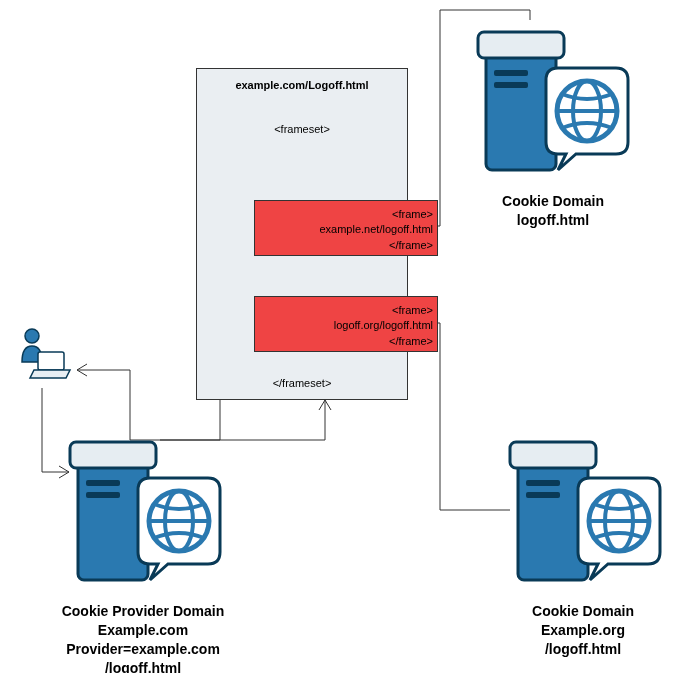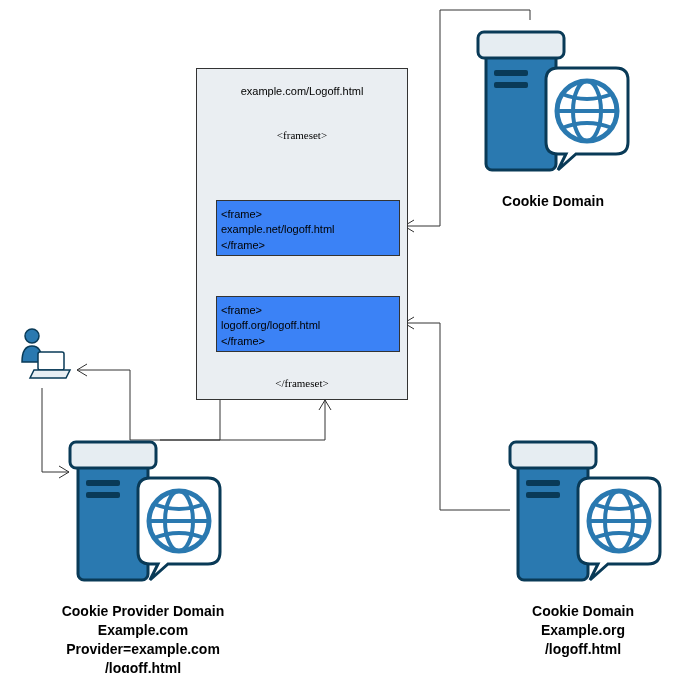--- a/index.html
+++ b/index.html
@@ -13,36 +13,35 @@
     position: relative;
   }
   .box {
     position: absolute;
     border: 1px solid #333;
     background: #eaeef2;
     text-align: center;
     box-sizing: border-box;
   }
   .box-title {
-    font-weight: normal;
+    font-weight: bold;
     padding: 10px 12px 6px;
-    margin-top: 6px;
   }
   .box-text {
     padding: 4px;
-    font-family: Liberation Serif, serif;
   }
   .frame-box {
     position: absolute;
     border: 1px solid #333;
-    background: #3b82f6;
-    text-align: left;
+    background: #ef4444;
+    text-align: right;
     box-sizing: border-box;
     padding: 6px 4px;
     line-height: 1.4;
+    margin-left: 38px;
   }
   .server-icon {
     position: absolute;
   }
   .server-label {
     position: absolute;
     text-align: center;
     font-weight: bold;
     line-height: 1.35;
     font-size: 14px;
@@ -122,20 +121,21 @@
 
     <circle cx="121" cy="91" r="30" fill="#fff" stroke="#2a79b0" stroke-width="5"></circle>
     <ellipse cx="121" cy="91" rx="14" ry="30" fill="none" stroke="#2a79b0" stroke-width="4"></ellipse>
     <line x1="91" y1="91" x2="151" y2="91" stroke="#2a79b0" stroke-width="4"></line>
     <path d="M 96 74 Q 121 84 146 74" fill="none" stroke="#2a79b0" stroke-width="4"></path>
     <path d="M 96 108 Q 121 98 146 108" fill="none" stroke="#2a79b0" stroke-width="4"></path>
   </svg>
 </div>
 <div class="server-label" style="left:460px; top:192px; width:186px;">
   <div>Cookie Domain</div>
+  <div>logoff.html</div>
 </div>
 
 <div class="server-icon" style="left:58px; top:430px;">
   <svg width="170" height="170" viewBox="0 0 170 170">
     <rect x="20" y="20" width="70" height="130" rx="6" fill="#2a79b0" stroke="#093a57" stroke-width="3"></rect>
     <rect x="12" y="12" width="86" height="26" rx="6" fill="#e6edf2" stroke="#093a57" stroke-width="3"></rect>
     <rect x="28" y="50" width="34" height="6" rx="2" fill="#093a57"></rect>
     <rect x="28" y="62" width="34" height="6" rx="2" fill="#093a57"></rect>
     <path d="M 80 60 Q 80 48 92 48 L 150 48 Q 162 48 162 60 L 162 122 Q 162 134 150 134 L 110 134 L 92 150 L 100 134 L 92 134 Q 80 134 80 122 Z" fill="#fff" stroke="#093a57" stroke-width="3"></path>
     <circle cx="121" cy="91" r="30" fill="#fff" stroke="#2a79b0" stroke-width="5"></circle>

